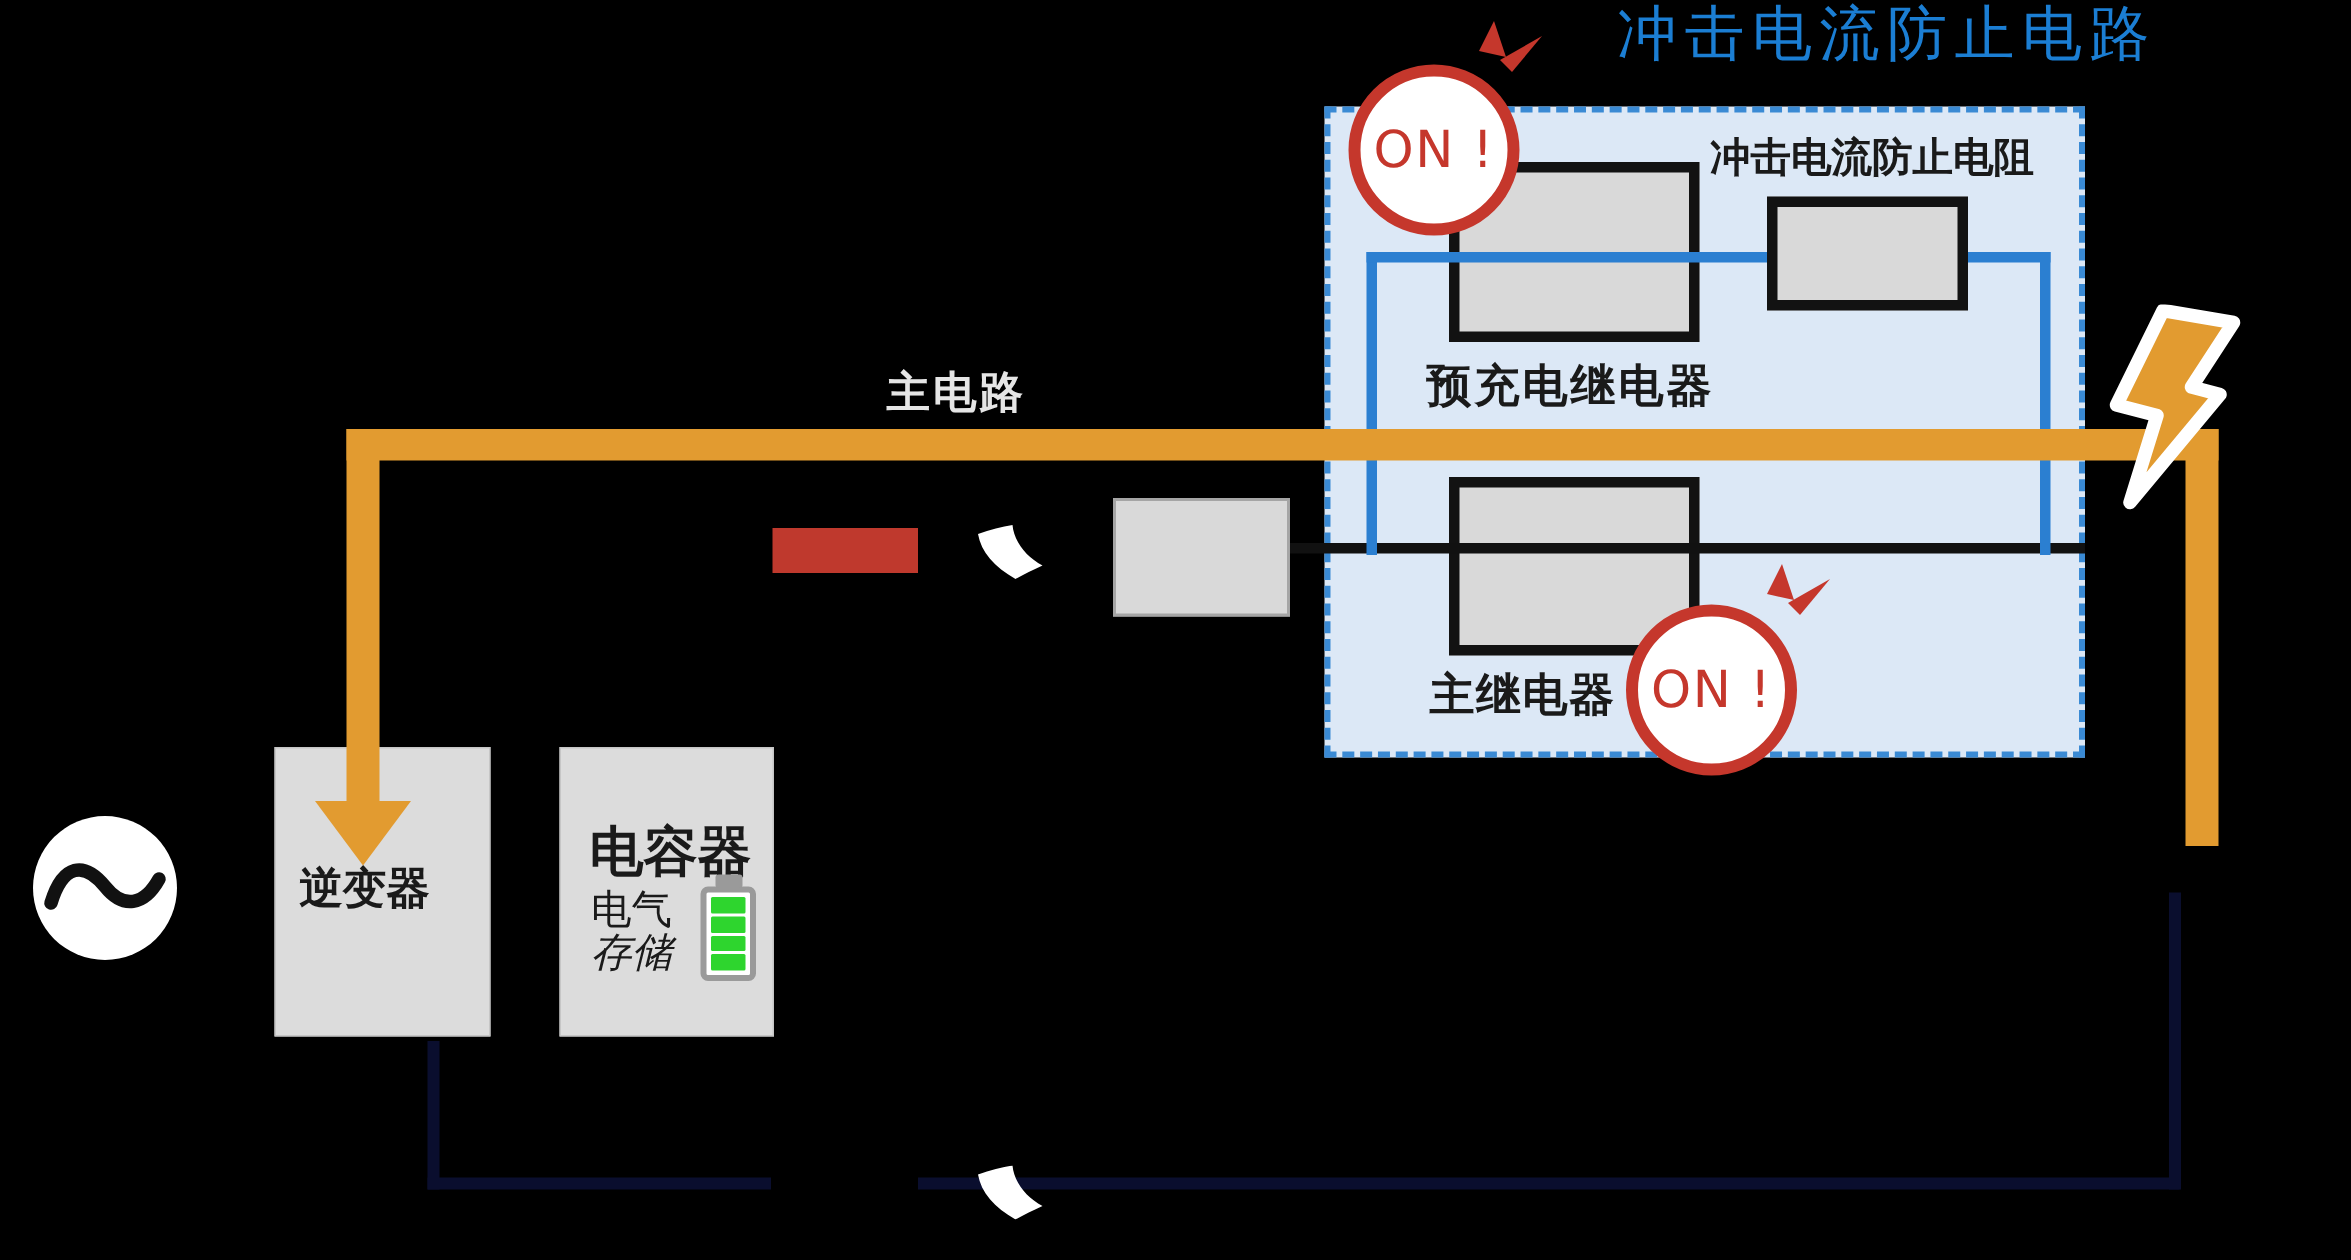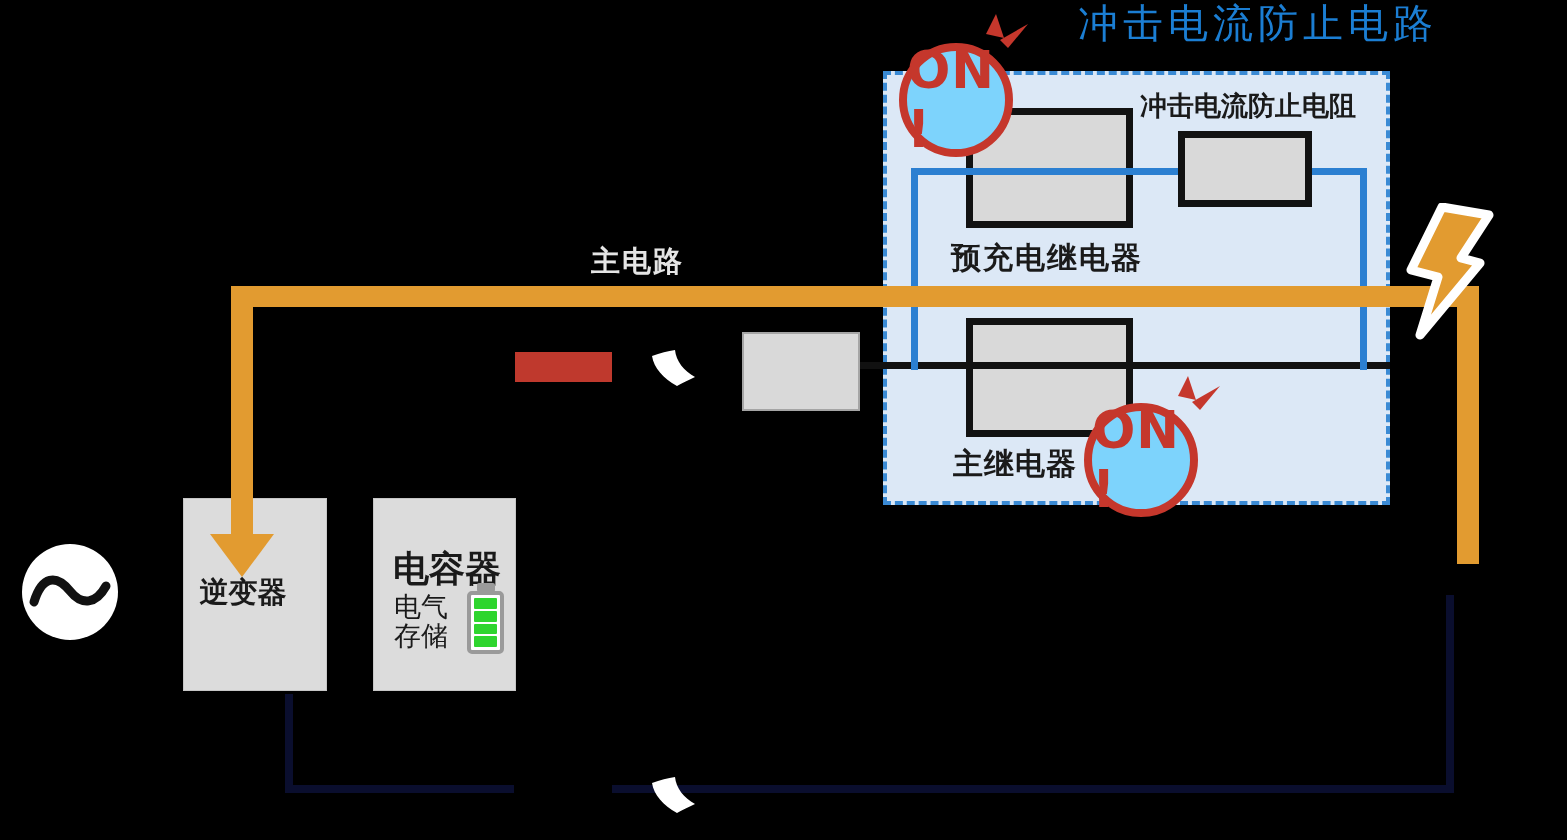--- a/index.html
+++ b/index.html
@@ -32,21 +32,21 @@
   .precharge-label{left:951px;top:241px;font-size:30px;letter-spacing:2px;}
   .mainrelay-label{left:953px;top:447px;font-size:30px;letter-spacing:1px;}
   .maincircuit-label{left:591px;top:246px;font-size:29px;letter-spacing:2px;color:#e5e5e5;}
   
   .comp-box{background:var(--light-gray);border:1px solid var(--light-gray-border);}
   .inverter{left:183px;top:498px;width:144px;height:193px;}
   .capacitor{left:373px;top:498px;width:143px;height:193px;}
   .inverter-label{left:183px;top:577px;width:120px;text-align:center;font-size:29px;}
   .cap-title{left:393px;top:549px;font-size:36px;}
   .cap-line1{left:394px;top:592px;font-size:27px;font-weight:normal;}
-  .cap-line2{left:394px;top:621px;font-size:27px;font-weight:normal;}
+  .cap-line2{left:394px;top:621px;font-size:27px;font-weight:normal;font-style:italic;}
   .gray-mid-box{left:742px;top:332px;width:118px;height:79px;background:var(--box-gray);
                 border:2px solid #a5a5a5;}
   .red-bar{left:515px;top:352px;width:97px;height:30px;background:var(--red-rect);}
   .ac-circle{left:22px;top:544px;width:96px;height:96px;background:#fff;border-radius:50%;}
   
   .battery-body{left:467px;top:591px;width:37px;height:63px;background:#fff;
                 border:4px solid var(--battery-gray);border-radius:5px;
                 display:flex;flex-direction:column;gap:2px;padding:3px 3px;}
   .battery-cap{left:477px;top:583px;width:18px;height:9px;background:var(--battery-gray);
                border-radius:2px;}
@@ -58,23 +58,23 @@
   .nh-2{left:612px;top:785px;width:841px;height:8px;}
   .nv-right{left:1446px;top:595px;width:8px;height:198px;}
   
   .orange{background:var(--orange);}
   .o-h{left:231px;top:286px;width:1248px;height:21px;}
   .o-stem{left:231px;top:286px;width:22px;height:250px;}
   .o-right{left:1457px;top:286px;width:22px;height:278px;}
   .o-arrowhead{left:210px;top:534px;width:0;height:0;border-left:32px solid transparent;
                border-right:32px solid transparent;border-top:43px solid var(--orange);}
   
-  .badge{width:114px;height:114px;border-radius:50%;background:#7dd3fc;
+  .badge{width:114px;height:114px;border-radius:50%;background:#ffffff;
          border:8px solid var(--red);display:flex;align-items:center;justify-content:center;
-         font-size:51px;font-weight:bold;color:var(--red);letter-spacing:1px;}
+         font-size:34px;font-weight:normal;color:var(--red);letter-spacing:1px;}
   .badge-1{left:899px;top:43px;}
   .badge-2{left:1084px;top:403px;}
   .spark-1{left:984px;top:14px;}
   .spark-2{left:1176px;top:376px;}
 </style>
 </head>
 <body>
 
 <div class="stage">
 

